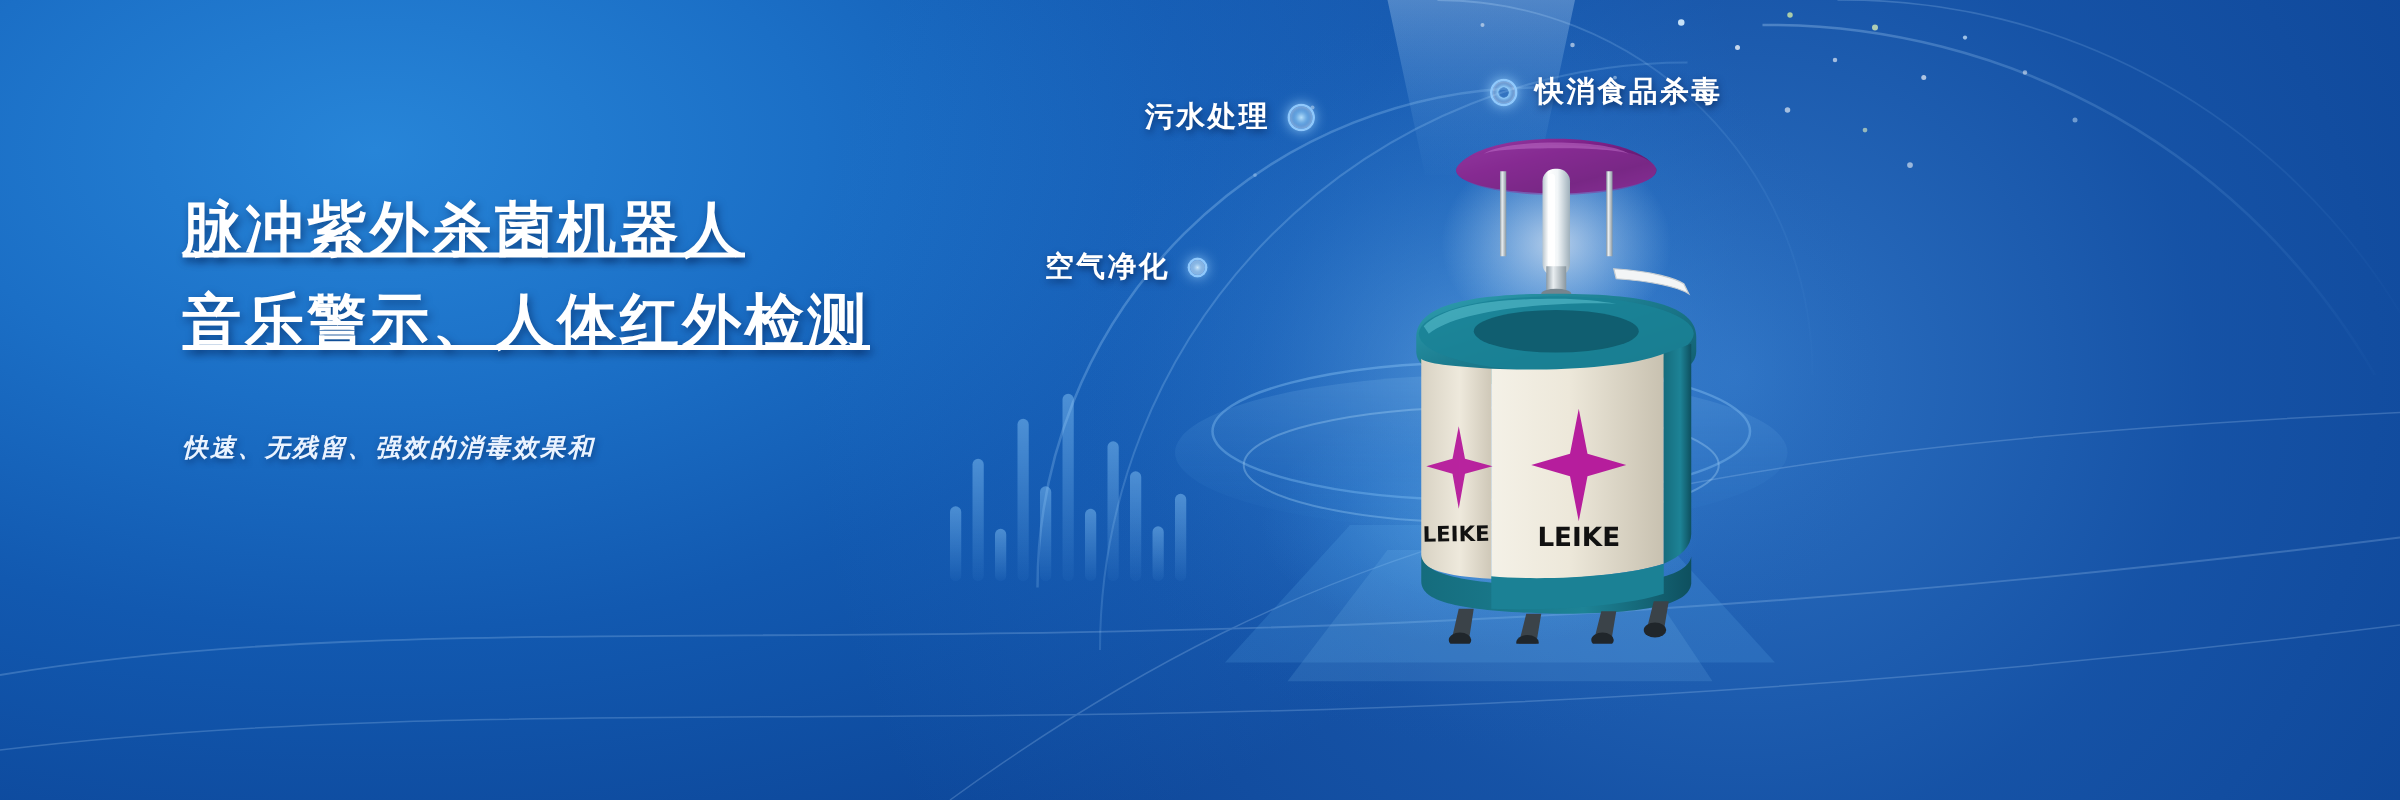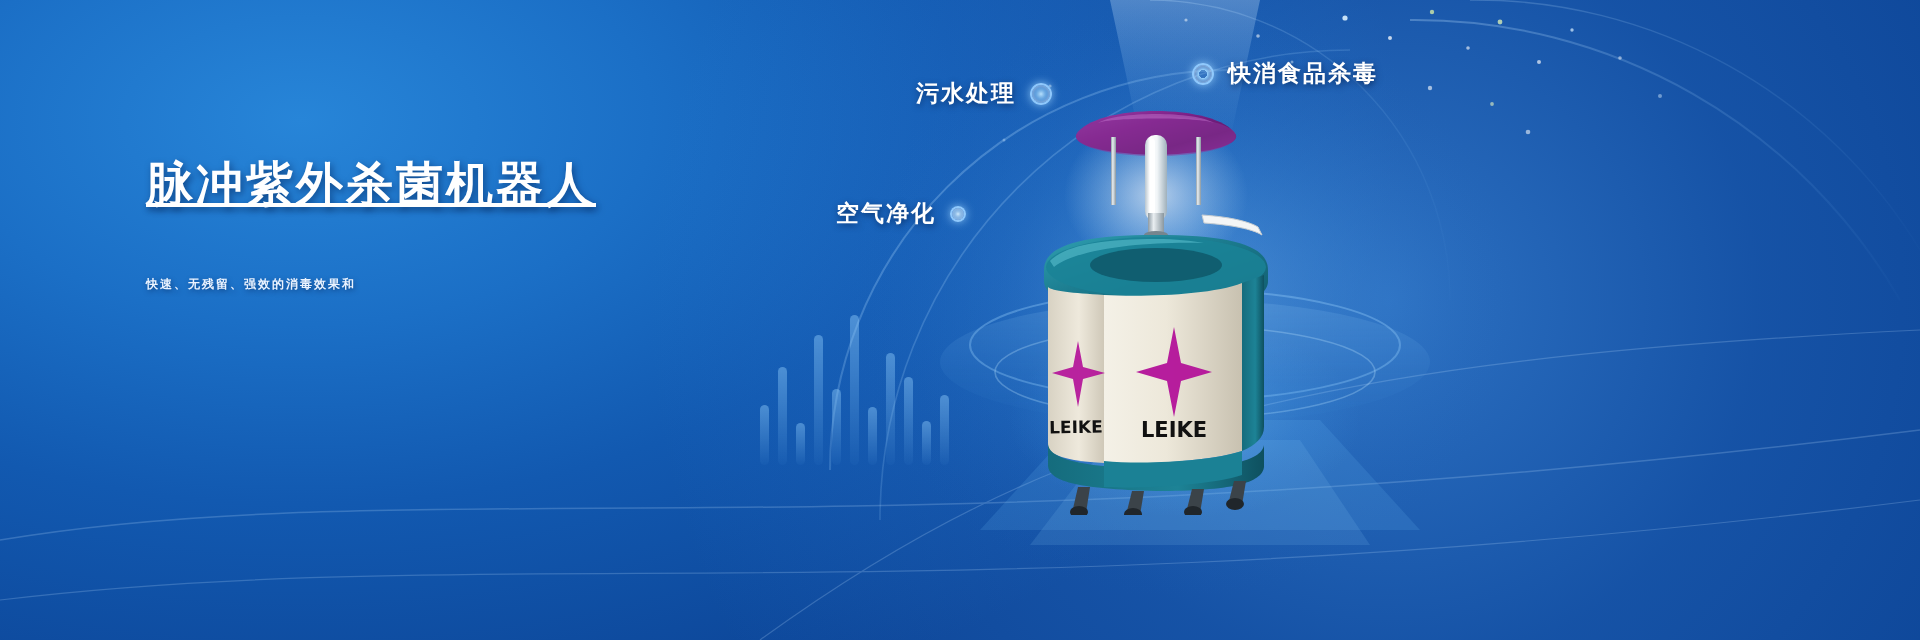--- a/index.html
+++ b/index.html
@@ -32,26 +32,27 @@
     font-weight:700;
     text-shadow:2px 3px 7px rgba(2,30,80,0.55);
     white-space:nowrap;
     text-decoration:underline;
   }
   .title-line.second { margin-top:6px; }
   .subtitle-wrap { margin-top:44px; }
   .sub-line {
     font-family:"DejaVu Serif", serif;
     color:#eaf3ff;
-    font-size:12px;
+    font-size:20px;
     line-height:44px;
     letter-spacing:2px;
     font-weight:600;
     text-shadow:1px 2px 5px rgba(2,30,80,0.5);
     white-space:nowrap;
+    font-style:italic;
   }
 
   
   .eq { position:absolute; left:760px; bottom:175px; display:flex; align-items:flex-end; gap:9px; opacity:0.5; }
   .eq span { display:block; width:9px; border-radius:5px;
      background:linear-gradient(180deg, rgba(150,210,255,0.85), rgba(90,165,235,0.10)); }
 
   
   .callout {
     position:absolute; display:flex; align-items:center; gap:14px;
@@ -73,21 +74,21 @@
     background:radial-gradient(circle at 50% 50%, rgba(215,240,255,0.95) 0%, rgba(120,190,245,0.4) 60%, rgba(60,140,220,0.0) 75%); }
   .node.ring {
     background:radial-gradient(circle at 50% 50%, rgba(210,240,255,0.0) 0%, rgba(210,240,255,0.0) 30%, rgba(150,210,255,0.95) 34%, rgba(60,140,220,0.0) 60%);
   }
   .callout.c-waste  { left:880px;  top:78px;margin-left:36px; }
   .callout.c-food   { left:1192px; top:58px; flex-direction:row;align-items:center; }
   .callout.c-air    { left:836px;  top:198px;align-items:center; }
   .callout.c-med    { left:1278px; top:244px; }
 
   
-  .robot { position:absolute; left:1006px; top:95px; width:300px; height:420px; }
+  .robot { position:absolute; left:1095px; top:95px; width:300px; height:420px; }
   .robot svg { display:block; }
 
   .floor-glow {
     position:absolute; left:950px; top:290px; width:470px; height:260px;
     background:radial-gradient(ellipse 50% 50% at 50% 50%, rgba(120,200,255,0.33) 0%, rgba(80,170,245,0.13) 48%, rgba(40,120,220,0) 75%);
     pointer-events:none;
   }
 </style>
 </head>
 <body>
@@ -178,20 +179,21 @@
     <span style="height:112px"></span>
     <span style="height:88px"></span>
     <span style="height:44px"></span>
     <span style="height:70px"></span>
   </div>
 
   <div class="floor-glow"></div>
 
   <div class="text-block">
     <div class="title-line">脉冲紫外杀菌机器人</div>
+    <div class="title-line second">音乐警示、人体红外检测</div>
     <div class="subtitle-wrap">
       <div class="sub-line">快速、无残留、强效的消毒效果和</div>
     </div>
   </div>
 
   <div class="callout c-waste">
     <span class="label">污水处理</span>
     <span class="node"></span>
   </div>
 

